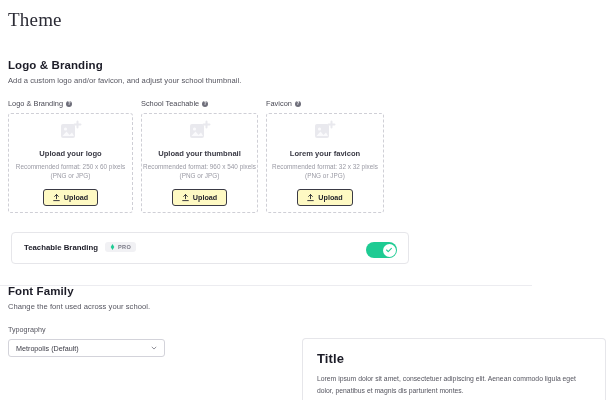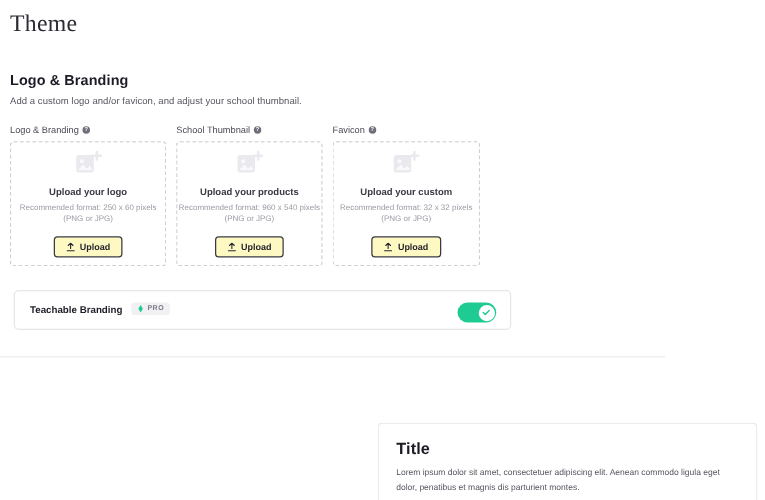--- a/index.html
+++ b/index.html
@@ -211,21 +211,21 @@
     <div class="section-title">Logo &amp; Branding</div>
     <div class="section-sub">Add a custom logo and/or favicon, and adjust your school thumbnail.</div>
   </div>
 
   <div class="col-heads">
     <div class="col-head c1">
       <span>Logo &amp; Branding</span>
       <span class="help-icon">?</span>
     </div>
     <div class="col-head c2">
-      <span>School Thumbnail</span>
+      <span>School Teachable</span>
       <span class="help-icon">?</span>
     </div>
     <div class="col-head">
       <span>Favicon</span>
       <span class="help-icon">?</span>
     </div>
   </div>
 
   <div class="cards">
 
@@ -254,21 +254,21 @@
 
     <div class="upload-card c2">
       <div class="img-ph">
         <svg width="22" height="20" viewBox="0 0 22 20">
           <rect x="1" y="4" width="14" height="14" rx="2" fill="#e9e9ee"></rect>
           <circle cx="5.5" cy="9" r="1.6" fill="#fafafc"></circle>
           <path d="M2.5 16 L6.5 11.5 L9.5 15 L12 12.5 L14 16 Z" fill="#fafafc"></path>
           <path d="M17.5 1.5 v6 M14.5 4.5 h6" stroke="#e9e9ee" stroke-width="2" stroke-linecap="round"></path>
         </svg>
       </div>
-      <div class="ph-label">Upload your products</div>
+      <div class="ph-label">Upload your thumbnail</div>
       <div class="ph-rec">
         <span>Recommended format: 960 x 540 pixels</span><br>
         <span>(PNG or JPG)</span>
       </div>
       <div class="upload-btn">
         <svg class="up-ic" width="7" height="8" viewBox="0 0 7 8">
           <path d="M3.5 0.5 v4.2 M1.6 2.4 L3.5 0.5 L5.4 2.4" stroke="#26262f" stroke-width="0.9" fill="none" stroke-linecap="round" stroke-linejoin="round"></path>
           <path d="M0.7 6.6 h5.6" stroke="#26262f" stroke-width="0.9" stroke-linecap="round"></path>
         </svg>
         <span>Upload</span>
@@ -277,21 +277,21 @@
 
     <div class="upload-card c3">
       <div class="img-ph">
         <svg width="22" height="20" viewBox="0 0 22 20">
           <rect x="1" y="4" width="14" height="14" rx="2" fill="#e9e9ee"></rect>
           <circle cx="5.5" cy="9" r="1.6" fill="#fafafc"></circle>
           <path d="M2.5 16 L6.5 11.5 L9.5 15 L12 12.5 L14 16 Z" fill="#fafafc"></path>
           <path d="M17.5 1.5 v6 M14.5 4.5 h6" stroke="#e9e9ee" stroke-width="2" stroke-linecap="round"></path>
         </svg>
       </div>
-      <div class="ph-label">Upload your custom</div>
+      <div class="ph-label">Lorem your favicon</div>
       <div class="ph-rec">
         <span>Recommended format: 32 x 32 pixels</span><br>
         <span>(PNG or JPG)</span>
       </div>
       <div class="upload-btn">
         <svg class="up-ic" width="7" height="8" viewBox="0 0 7 8">
           <path d="M3.5 0.5 v4.2 M1.6 2.4 L3.5 0.5 L5.4 2.4" stroke="#26262f" stroke-width="0.9" fill="none" stroke-linecap="round" stroke-linejoin="round"></path>
           <path d="M0.7 6.6 h5.6" stroke="#26262f" stroke-width="0.9" stroke-linecap="round"></path>
         </svg>
         <span>Upload</span>
@@ -314,19 +314,30 @@
       <div class="knob">
         <svg width="8" height="8" viewBox="0 0 8 8">
           <path d="M1.6 4 L3.2 5.6 L6.4 2.4" stroke="#1ecb93" stroke-width="1.1" fill="none" stroke-linecap="round" stroke-linejoin="round"></path>
         </svg>
       </div>
     </div>
   </div>
 
   <div class="divider"></div>
 
+  <div class="font-sec">
+    <div class="section-title">Font Family</div>
+    <div class="section-sub">Change the font used across your school.</div>
+    <div class="field-label">Typography</div>
+    <div class="select-box">
+      <span>Metropolis (Default)</span>
+      <svg class="chev" viewBox="0 0 8 8">
+        <path d="M1.4 2.8 L4 5.4 L6.6 2.8" stroke="#5a5a66" stroke-width="0.9" fill="none" stroke-linecap="round" stroke-linejoin="round"></path>
+      </svg>
+    </div>
+  </div>
 
   <div class="preview">
     <div class="preview-title">Title</div>
     <div class="preview-body">Lorem ipsum dolor sit amet, consectetuer adipiscing elit. Aenean commodo ligula eget dolor, penatibus et magnis dis parturient montes.</div>
   </div>
 
 </div>
 
 </body></html>

